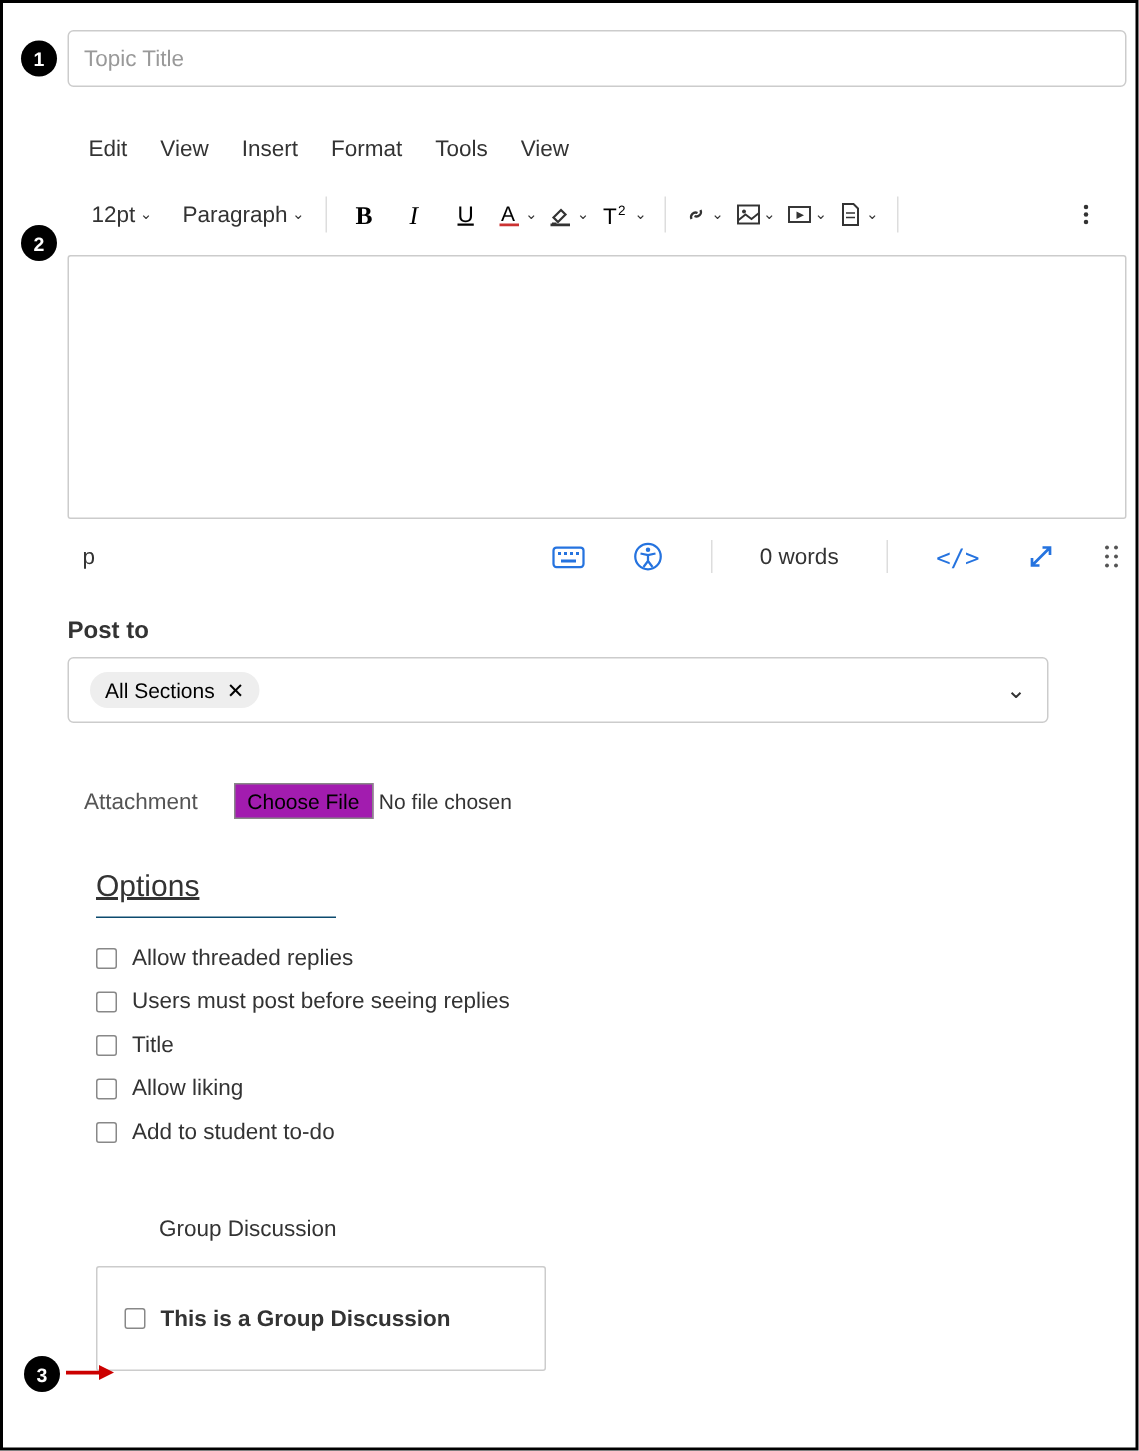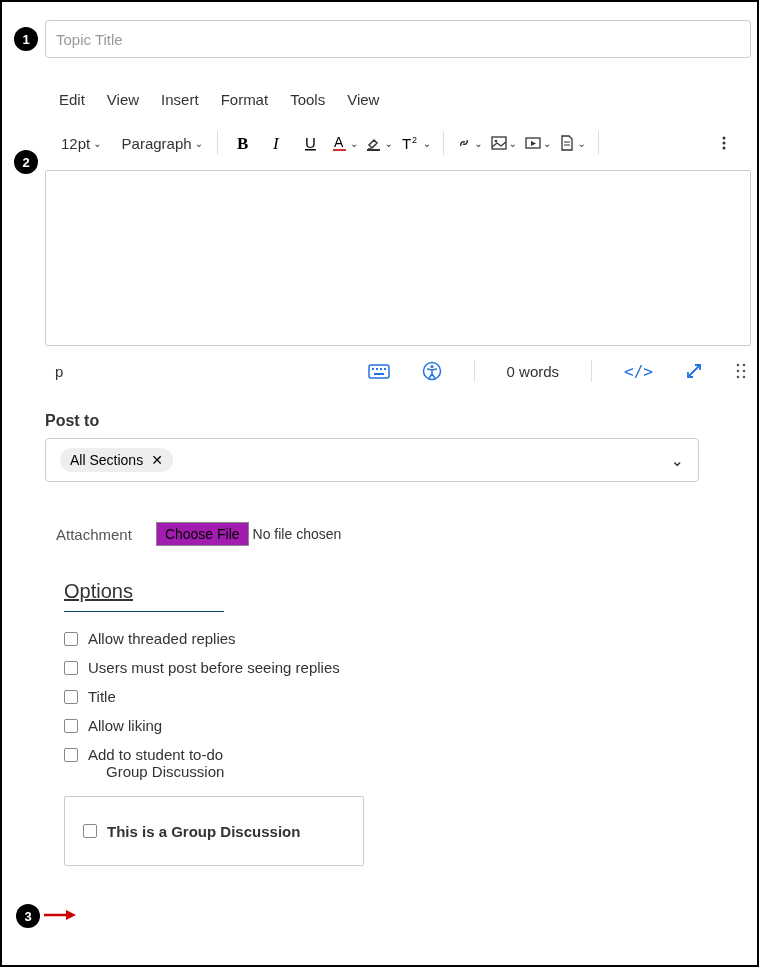--- a/index.html
+++ b/index.html
@@ -32,21 +32,21 @@
     .attachment { margin-left: 44px; margin-top: 40px; display: flex; align-items: center; gap: 24px; }
     .att-label { font-size: 15px; color: #555; }
     .file-btn { border: 1px solid #888; background: #a21caf; padding: 3px 8px; font-size: 14px; font-family: Arial; }
     .nofile { font-size: 14px; color: #333; margin-left: -20px;}
     .options { margin-left: 52px; margin-top: 34px; }
     .options-h { font-size: 20px; color: #333; font-weight: 400; border-bottom: 1px solid #0c4a6e; padding-bottom: 8px; width: 160px; text-decoration: underline; }
     .opt-list { margin-top: 18px; display: flex; flex-direction: column; gap: 12px; }
     .opt-item { display: flex; align-items: center; gap: 10px; }
     .chk { width: 14px; height: 14px; border: 1.5px solid #888; border-radius: 2px; }
     .opt-label { font-size: 15px; color: #333; }
-    .group-label { margin-left: 94px; font-size: 15px; color: #333; }
+    .group-label { margin-left: 94px; margin-top: 48px; font-size: 15px; color: #333; }
     .group-box { margin-left: 52px; margin-top: 16px; border: 1px solid #ccc; border-radius: 2px; width: 300px; height: 70px; display: flex; align-items: center; padding-left: 18px; gap: 10px; font-weight: bold; }
     .arrow { position: absolute; left: 42px; top: 906px; }
     svg { display: block; }
   </style>
 </head>
 <body>
 
 <div class="badge" style="left:12px; top:25px;">1</div>
 <div class="badge" style="left:12px; top:148px;">2</div>
 <div class="badge" style="left:14px; top:902px;">3</div>

